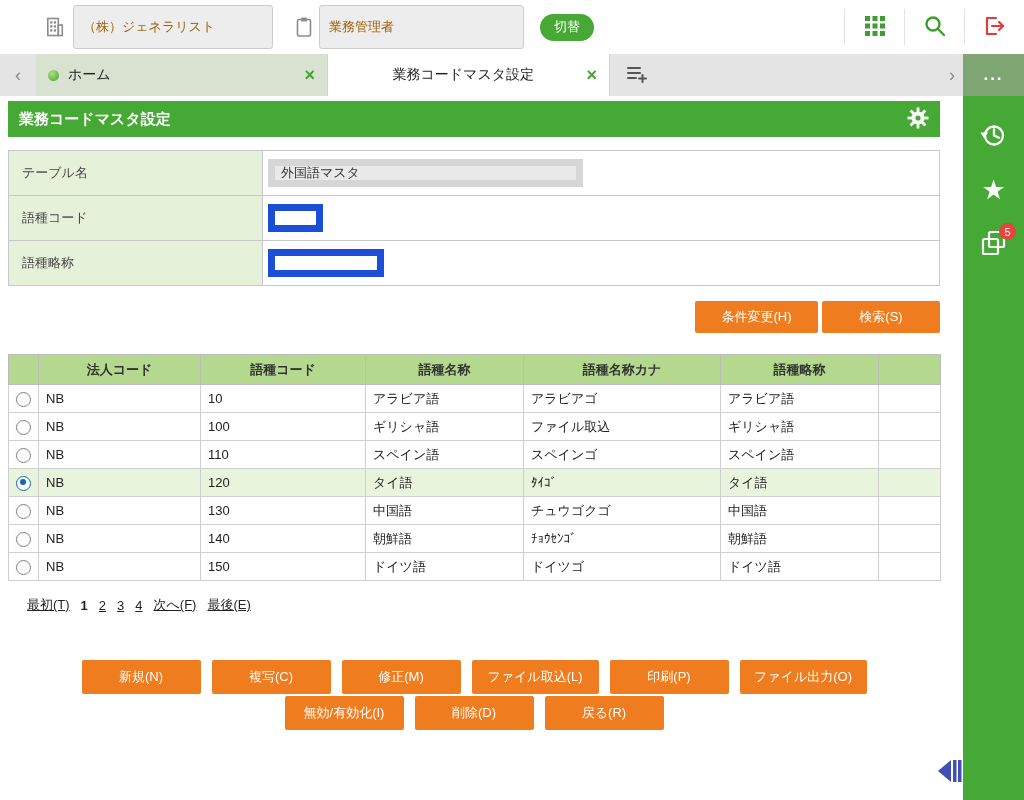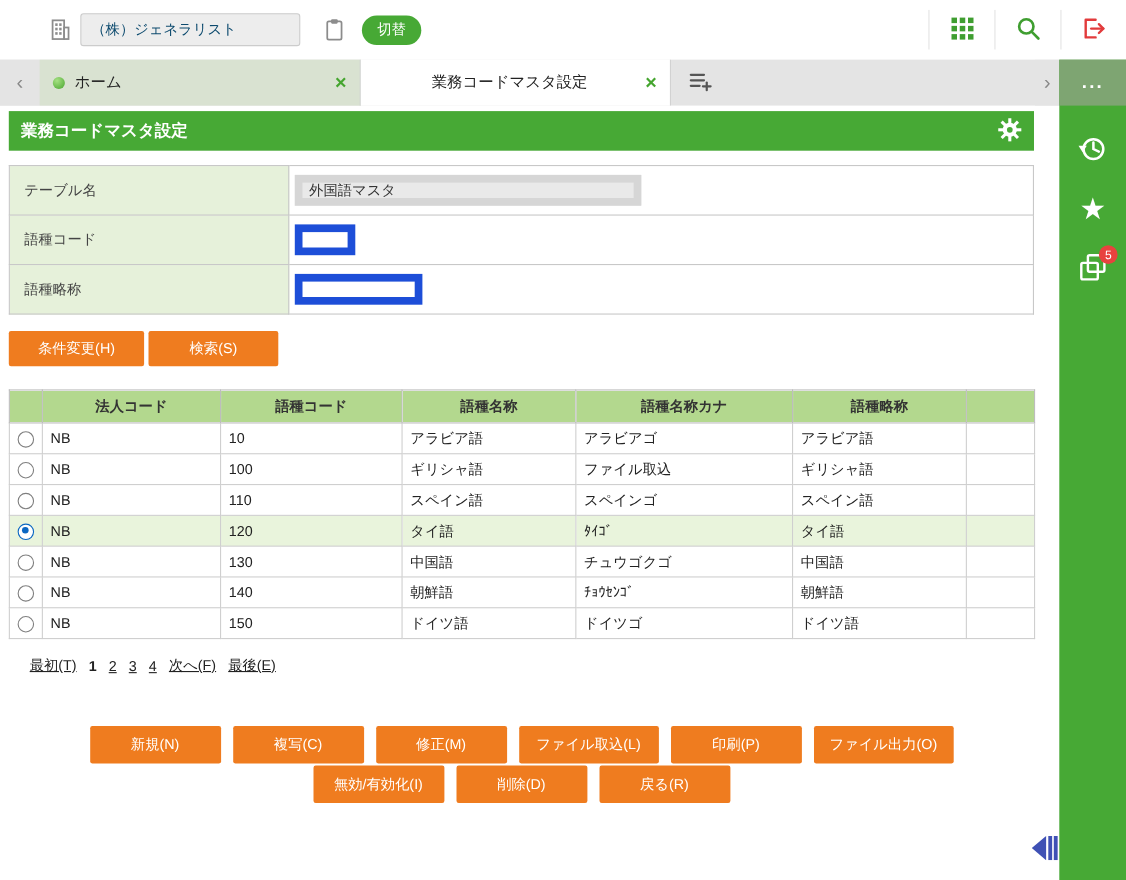--- a/index.html
+++ b/index.html
@@ -4,21 +4,21 @@
 <style>
   html,body{margin:0;padding:0;background:#fff;}
   body{font-family:"Liberation Sans","DejaVu Sans",sans-serif;}
   .screen{position:relative;width:1024px;height:800px;overflow:hidden;background:#fff;}
 
   
   .topbar{position:absolute;top:0;left:0;width:1024px;height:54px;background:#fff;display:flex;align-items:center;z-index:3;}
   .tb-icon{display:flex;align-items:center;justify-content:center;}
   .icon-building{margin-left:44px;}
   .icon-clipboard{margin-left:22px;}
-  .tb-input{height:30px;border:1px solid #ccc;background:#ededed;border-radius:3px;font-size:13px;padding:0 9px;color:#0c4a6e;font-family:Liberation Serif, serif;box-sizing:border-box;}
+  .tb-input{height:44px;border:1px solid #ccc;background:#ededed;border-radius:3px;font-size:13px;padding:0 9px;color:#a16207;font-family:Liberation Serif, serif;box-sizing:border-box;}
   .inp-company{width:200px;margin-left:8px;}
   .inp-role{width:205px;margin-left:6px;}
   .switch-btn{margin-left:16px;height:27px;padding:0 14px;background:#47a935;color:#fff;border:none;border-radius:14px;font-size:13px;font-family:Liberation Mono, monospace;cursor:pointer;white-space:nowrap;}
   .tb-right{margin-left:auto;display:flex;align-items:center;height:100%;}
   .tb-sep{width:1px;height:36px;background:#e3e3e3;}
   .tb-btn{width:59px;height:54px;background:none;border:none;display:flex;align-items:center;justify-content:center;cursor:pointer;padding:0;}
 
   
   .tabbar{position:absolute;top:54px;left:0;width:963px;height:42px;background:#e4e4e4;display:flex;align-items:stretch;z-index:2;}
   .tab-scroll{width:36px;background:#e4e4e4;border:none;color:#888;font-size:18px;cursor:pointer;padding:0;}
@@ -49,21 +49,21 @@
 
   .form{position:absolute;top:54px;left:8px;width:932px;border-collapse:collapse;}
   .form td{border:1px solid #c8c8c8;height:42px;}
   .form .lbl{width:239px;background:#e6f1da;font-size:13px;color:#444;padding-left:13px;}
   .form .val{padding-left:5px;}
   .inp{height:28px;border:7px solid #1d4ed8;font-size:13px;padding:0 6px;font-family:Liberation Mono, monospace;box-sizing:border-box;background:#fff;}
   .inp-table{width:315px;background:#e9e9e9;border-color:#d6d6d6;color:#333;}
   .inp-code{width:55px;}
   .inp-abbr{width:116px;}
 
-  .search-btns{position:absolute;top:205px;left:8px;width:932px;display:flex;justify-content:flex-start;gap:4px;}
+  .search-btns{position:absolute;top:205px;left:8px;width:932px;display:flex;justify-content:flex-end;gap:4px;}
   .btn{background:#ef7c1f;color:#fff;border:none;font-size:13px;font-family:inherit;cursor:pointer;border-radius:2px;white-space:nowrap;overflow:hidden;}
   .btn-cond{width:123px;height:32px;}
   .btn-search{width:118px;height:32px;}
 
   .data{position:absolute;top:258px;left:8px;width:932px;border-collapse:collapse;font-size:13px;table-layout:fixed;}
   .data th{background:#b3d88e;border:1px solid #bdbdbd;height:27px;font-size:13px;color:#333;font-weight:bold;overflow:hidden;white-space:nowrap;}
   .data td{border:1px solid #cfcfcf;height:27px;padding:0 7px;color:#222;overflow:hidden;white-space:nowrap;background:#fff;}
   .data td.rc{text-align:center;padding:0;}
   .data tr.selected td{background:#e9f4dc;}
   .radio{display:inline-block;width:13px;height:13px;border:1px solid #7f7f7f;border-radius:50%;background:#fff;position:relative;vertical-align:middle;cursor:pointer;}
@@ -102,20 +102,21 @@
         </g>
       </svg>
     </span>
     <input class="tb-input inp-company" readonly="" value="（株）ジェネラリスト" style="">
     <span class="tb-icon icon-clipboard">
       <svg width="18" height="22" viewBox="0 0 18 22">
         <rect x="2.5" y="3.5" width="13" height="16.5" rx="1.5" fill="none" stroke="#8c8c8c" stroke-width="1.6"></rect>
         <rect x="6" y="1.5" width="6" height="4" rx="1" fill="#8c8c8c"></rect>
       </svg>
     </span>
+    <input class="tb-input inp-role" readonly="" value="業務管理者" style="">
     <button class="switch-btn">切替</button>
 
     <div class="tb-right">
       <span class="tb-sep"></span>
       <button class="tb-btn">
         <span>
           <svg width="22" height="22" viewBox="0 0 22 22" fill="#3f9e30">
             <rect x="1" y="1" width="5" height="5"></rect>
               <rect x="8.5" y="1" width="5" height="5"></rect>
               <rect x="16" y="1" width="5" height="5"></rect>

